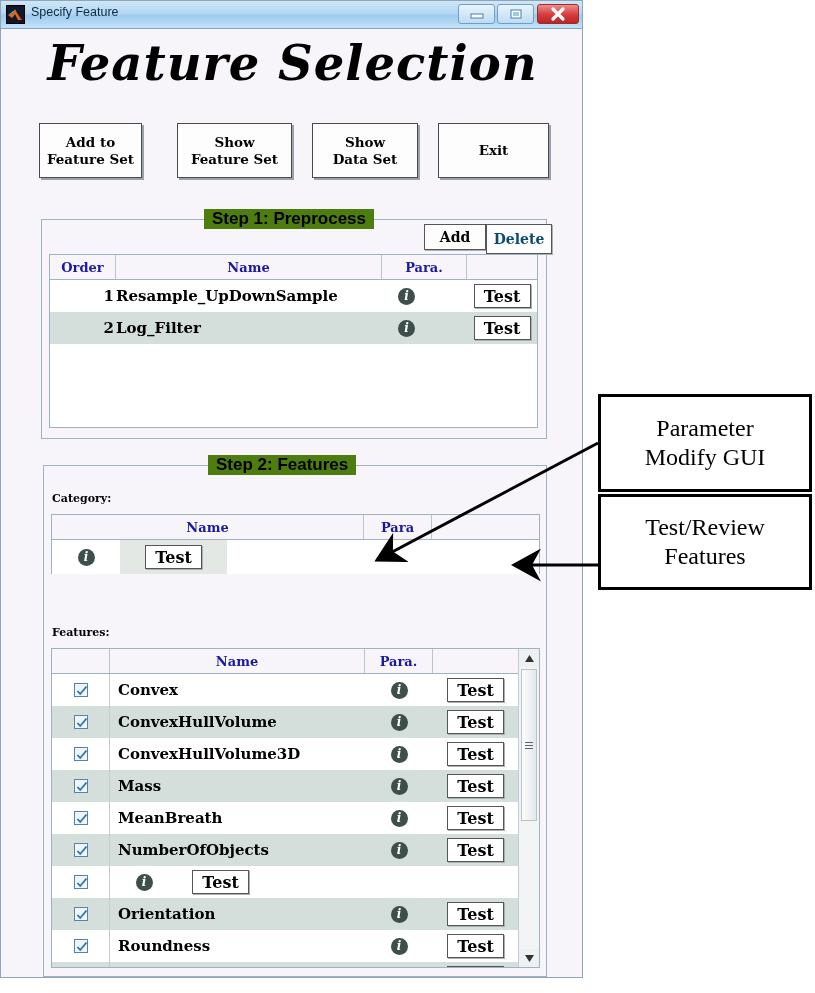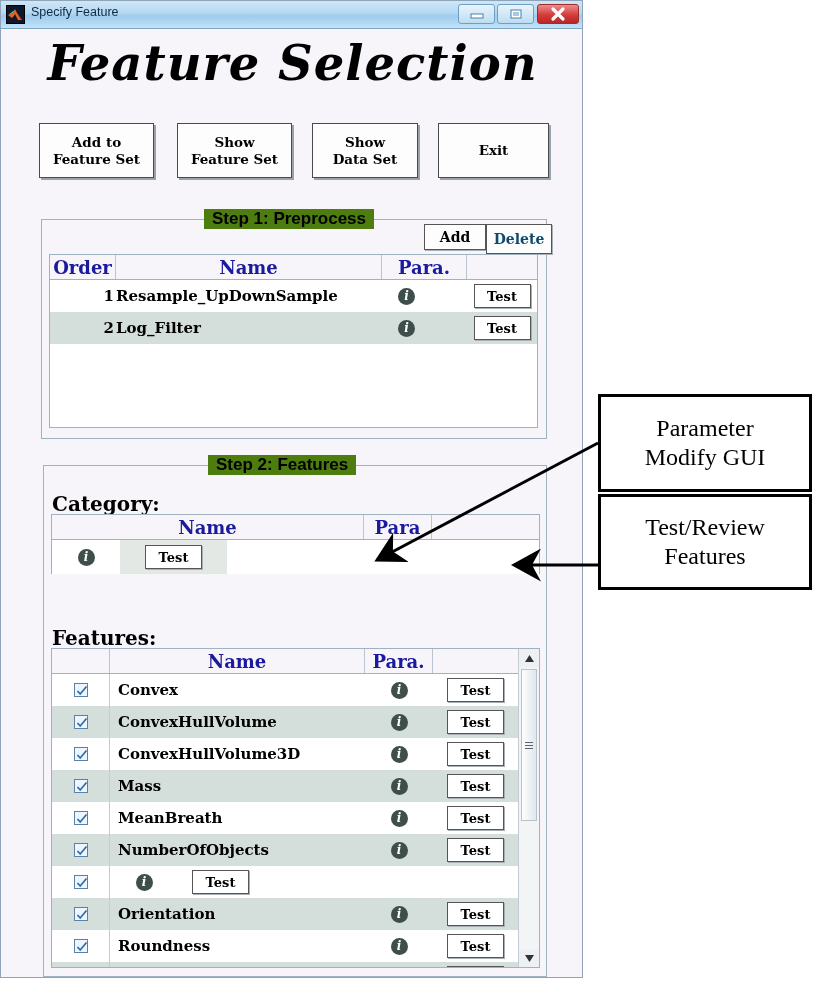--- a/index.html
+++ b/index.html
@@ -30,21 +30,21 @@
   #heading{position:absolute;left:0;top:34px;width:583px;text-align:center;
            font-family:"DejaVu Serif",serif;font-style:italic;font-weight:bold;
            font-size:48px;letter-spacing:1px;color:#000;}
 
   
   .topbtn{position:absolute;background:#fdfdfd;border:1px solid #4a4a4a;
           box-shadow:2px 2px 0 #9aa3ab;box-sizing:border-box;
           font-family:"DejaVu Serif",serif;font-weight:bold;font-size:13.5px;
           color:#000;text-align:center;line-height:1.25;
           display:flex;align-items:center;justify-content:center;cursor:default;}
-  #tb0{left:38px;top:122px;width:115px;height:55px;}
+  #tb0{left:38px;top:122px;width:103px;height:55px;}
   #tb1{left:176px;top:122px;width:115px;height:55px;}
   #tb2{left:311px;top:122px;width:106px;height:55px;}
   #tb3{left:437px;top:122px;width:111px;height:55px;}
 
   
   .panel{position:absolute;border:1px solid #9fb2bf;background:#f7f5fa;box-sizing:border-box;}
   #panel1{left:40px;top:218px;width:506px;height:220px;}
   #panel2{left:42px;top:464px;width:504px;height:512px;}
   .panel-title{position:absolute;top:-11px;background:#4d7c0f;padding:0 8px;
                font-family:Liberation Sans, sans-serif;font-weight:bold;font-size:17px;color:#000;
@@ -57,21 +57,21 @@
         box-shadow:1px 1px 0 #a8b0b6;box-sizing:border-box;
         font-family:"DejaVu Serif",serif;font-weight:bold;font-size:14px;
         display:flex;align-items:center;justify-content:center;color:#000;cursor:default;margin-left:20px;}
   #btn-add{left:362px;top:4px;width:62px;height:26px;}
   #btn-del{left:424px;top:4px;width:66px;height:30px;color:#0c4a6e;}
 
   
   .tbl{position:absolute;border:1px solid #9fb2bf;background:#fff;box-sizing:border-box;}
   #tbl1{left:7px;top:34px;width:489px;height:174px;}
   .thead{display:flex;height:24px;background:#f7f5fa;border-bottom:1px solid #9fb2bf;}
-  .thead .th{font-family:"DejaVu Serif",serif;font-weight:bold;font-size:18px;
+  .thead .th{font-family:"DejaVu Serif",serif;font-weight:bold;font-size:13px;
              color:#1a1a9e;display:flex;align-items:center;justify-content:center;
              border-right:1px solid #b9c6d0;box-sizing:border-box;}
   .trow{display:flex;height:32px;align-items:center;box-sizing:border-box;}
   .trow.alt{background:#d4dedb;}
   .trow .cell{font-family:"DejaVu Serif",serif;font-weight:bold;font-size:15px;color:#000;
               display:flex;align-items:center;box-sizing:border-box;height:100%;}
 
   
   .c-order{width:66px;justify-content:center;}
   .c-ordv{width:66px;justify-content:flex-end;padding-right:2px;}
@@ -80,25 +80,25 @@
   .c-act1{width:70px;justify-content:center;}
 
   
   .info{width:17px;height:17px;border-radius:50%;background:#3e4f4b;color:#fff;
         font-family:"DejaVu Serif",serif;font-style:italic;font-weight:bold;font-size:12px;
         display:flex;align-items:center;justify-content:center;line-height:1;cursor:default;}
 
   
   .testbtn{width:57px;height:24px;background:#fff;border:1px solid #555;
            box-shadow:1px 1px 0 #a8b0b6;box-sizing:border-box;
-           font-family:"DejaVu Serif",serif;font-weight:bold;font-size:13px;color:#000;
+           font-family:"DejaVu Serif",serif;font-weight:bold;font-size:16px;color:#000;
            display:flex;align-items:center;justify-content:center;cursor:default;}
 
   
-  .lbl{position:absolute;font-family:"DejaVu Serif",serif;font-weight:bold;font-size:20px;color:#000;}
+  .lbl{position:absolute;font-family:"DejaVu Serif",serif;font-weight:bold;font-size:11px;color:#000;}
   #lbl-cat{left:8px;top:26px;}
   #lbl-feat{left:8px;top:160px;}
 
   #tbl-cat{left:7px;top:48px;width:489px;height:60px;}
   .c2-name{width:312px;justify-content:center;}
   .c2-para{width:68px;justify-content:center;}
   .c2-act{width:107px;justify-content:center;}
 
   #cat-row{display:flex;height:34px;align-items:center;background:#fff;}
   #cat-sel{width:312px;height:100%;display:flex;align-items:center;

